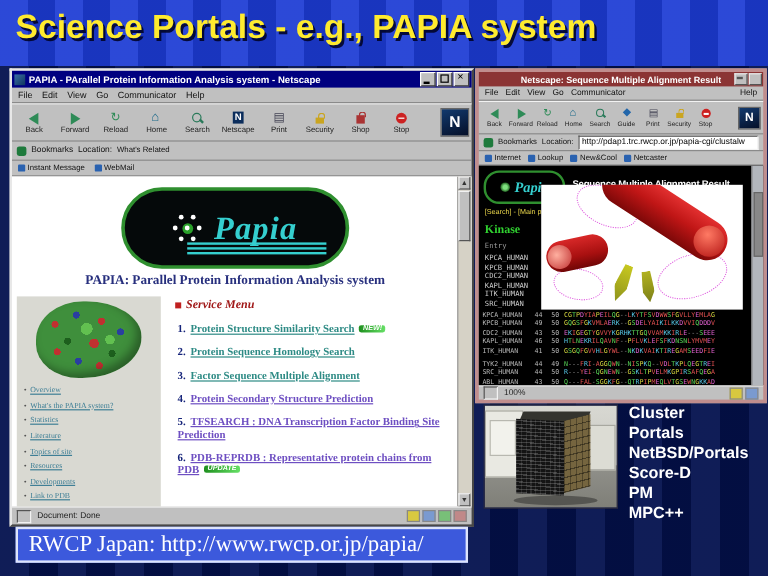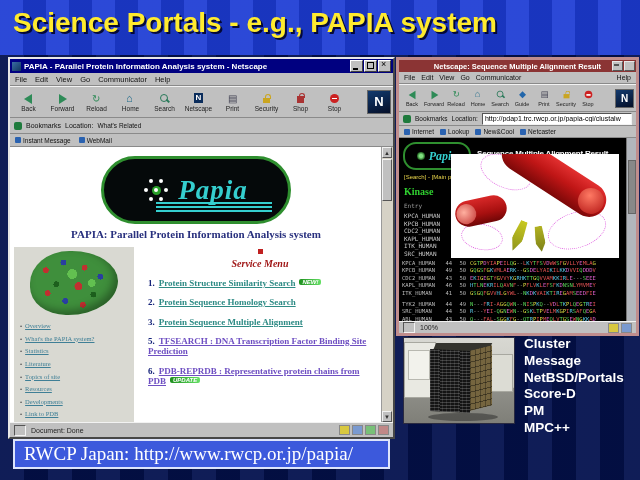--- a/index.html
+++ b/index.html
@@ -108,21 +108,21 @@
     radial-gradient(circle 3px at 30% 52%,#1d5f1d 97%,transparent),radial-gradient(circle 4px at 55% 55%,#c03030 97%,transparent),
     radial-gradient(circle 3px at 72% 68%,#1d5f1d 97%,transparent),radial-gradient(circle 3px at 40% 78%,#2a3fa0 97%,transparent),
     radial-gradient(circle 3px at 20% 66%,#c03030 97%,transparent),radial-gradient(circle 3px at 60% 84%,#c03030 97%,transparent),
     radial-gradient(circle 5px at 48% 36%,#62c050 97%,transparent),radial-gradient(circle 4px at 70% 50%,#62c050 97%,transparent);
     box-shadow:inset -4px -4px 8px rgba(0,0,0,.35);}
   .side-list{list-style:none;margin:0;padding:0 0 0 2px;}
   .side-item{display:flex;align-items:baseline;gap:3px;margin-bottom:5.5px;}
   .bullet{font-size:6px;color:#555;}
   .sidelink{font-size:6.5px;color:#3f7f96;text-decoration:underline;line-height:1.1;font-family:"Liberation Serif",serif;}
   .maincol{flex:1;padding:2px 8px 0 12px;font-family:"Liberation Serif",serif;overflow:hidden;}
-  .svc-head{display:flex;align-items:center;gap:4px;flex-direction:column;}
+  .svc-head{display:flex;align-items:center;gap:4px;}
   .svc-sq{width:5px;height:5px;background:#c02020;flex:0 0 auto;}
   .svc-title{font-size:10px;font-weight:bold;font-style:italic;color:#a01818;}
   .svc-list{list-style:none;margin:9px 0 0 2px;padding:0;}
   .svc-item{margin-bottom:9px;font-size:9px;font-weight:bold;line-height:1.15;}
   .svc-num{color:#16247a;margin-right:4px;}
   .svc-link{color:#2e8b85;text-decoration:underline;cursor:pointer;}
   .svc-link.visited{color:#6e4fc2;}
   .badge{margin-left:4px;font-size:6px;font-style:italic;font-weight:bold;color:#fff;background:linear-gradient(90deg,#1e8f1e,#66e066);padding:0 3px;border-radius:2px;vertical-align:2px;font-family:"Liberation Sans",sans-serif;}
   .vscroll{position:absolute;top:0;right:0;bottom:0;width:11px;background:#d6d2c6;border-left:1px solid #9a9a9a;}
   .sc-arrow{position:absolute;left:0;width:10px;height:11px;background:#c0c0c0;border:1px solid;border-color:#f2f2f2 #555 #555 #f2f2f2;font-size:6px;line-height:10px;text-align:center;color:#333;box-sizing:border-box;}
@@ -321,21 +321,22 @@
               </ul>
           </div>
           <div class="maincol">
             <div class="svc-head">
               <span class="svc-sq"></span>
               <span class="svc-title">Service Menu</span>
             </div>
             <ol class="svc-list">
                 <li class="svc-item"><span class="svc-num">1.</span><a class="svc-link">Protein Structure Similarity Search</a><span class="badge">NEW!</span></li>
                 <li class="svc-item"><span class="svc-num">2.</span><a class="svc-link">Protein Sequence Homology Search</a></li>
-                <li class="svc-item"><span class="svc-num">3.</span><a class="svc-link">Protein Sequence Multiple Alignment</a></li>
+                <li class="svc-item"><span class="svc-num">3.</span><a class="svc-link">Factor Sequence Multiple Alignment</a></li>
+                <li class="svc-item"><span class="svc-num">4.</span><a class="svc-link visited">Protein Secondary Structure Prediction</a></li>
                 <li class="svc-item"><span class="svc-num">5.</span><a class="svc-link visited">TFSEARCH : DNA Transcription Factor Binding Site Prediction</a></li>
                 <li class="svc-item"><span class="svc-num">6.</span><a class="svc-link visited">PDB-REPRDB : Representative protein chains from PDB</a><span class="badge">UPDATE</span></li>
               </ol>
           </div>
         </div>
       </div>
       <div class="vscroll">
         <span class="sc-arrow sc-up">▲</span>
         <span class="sc-thumb"></span>
         <span class="sc-arrow sc-down">▼</span>
@@ -563,21 +564,21 @@
     <span class="ph-cab1"></span>
     <span class="ph-cab2"></span>
     <span class="ph-cab3"></span>
     <span class="ph-shadow"></span>
     <span class="ph-rack-top"></span>
     <span class="ph-rack-front"></span>
     <span class="ph-rack-side"></span>
   </div>
   <div class="specs">
       <div class="spec-line">Cluster</div>
-      <div class="spec-line">Message</div>
+      <div class="spec-line">Portals</div>
       <div class="spec-line">NetBSD/Portals</div>
       <div class="spec-line">Score-D</div>
       <div class="spec-line">PM</div>
       <div class="spec-line">MPC++</div>
     </div>
   <div class="rwcp-box">
     <span>RWCP Japan: http://www.rwcp.or.jp/papia/</span>
   </div>
 </div>
 

